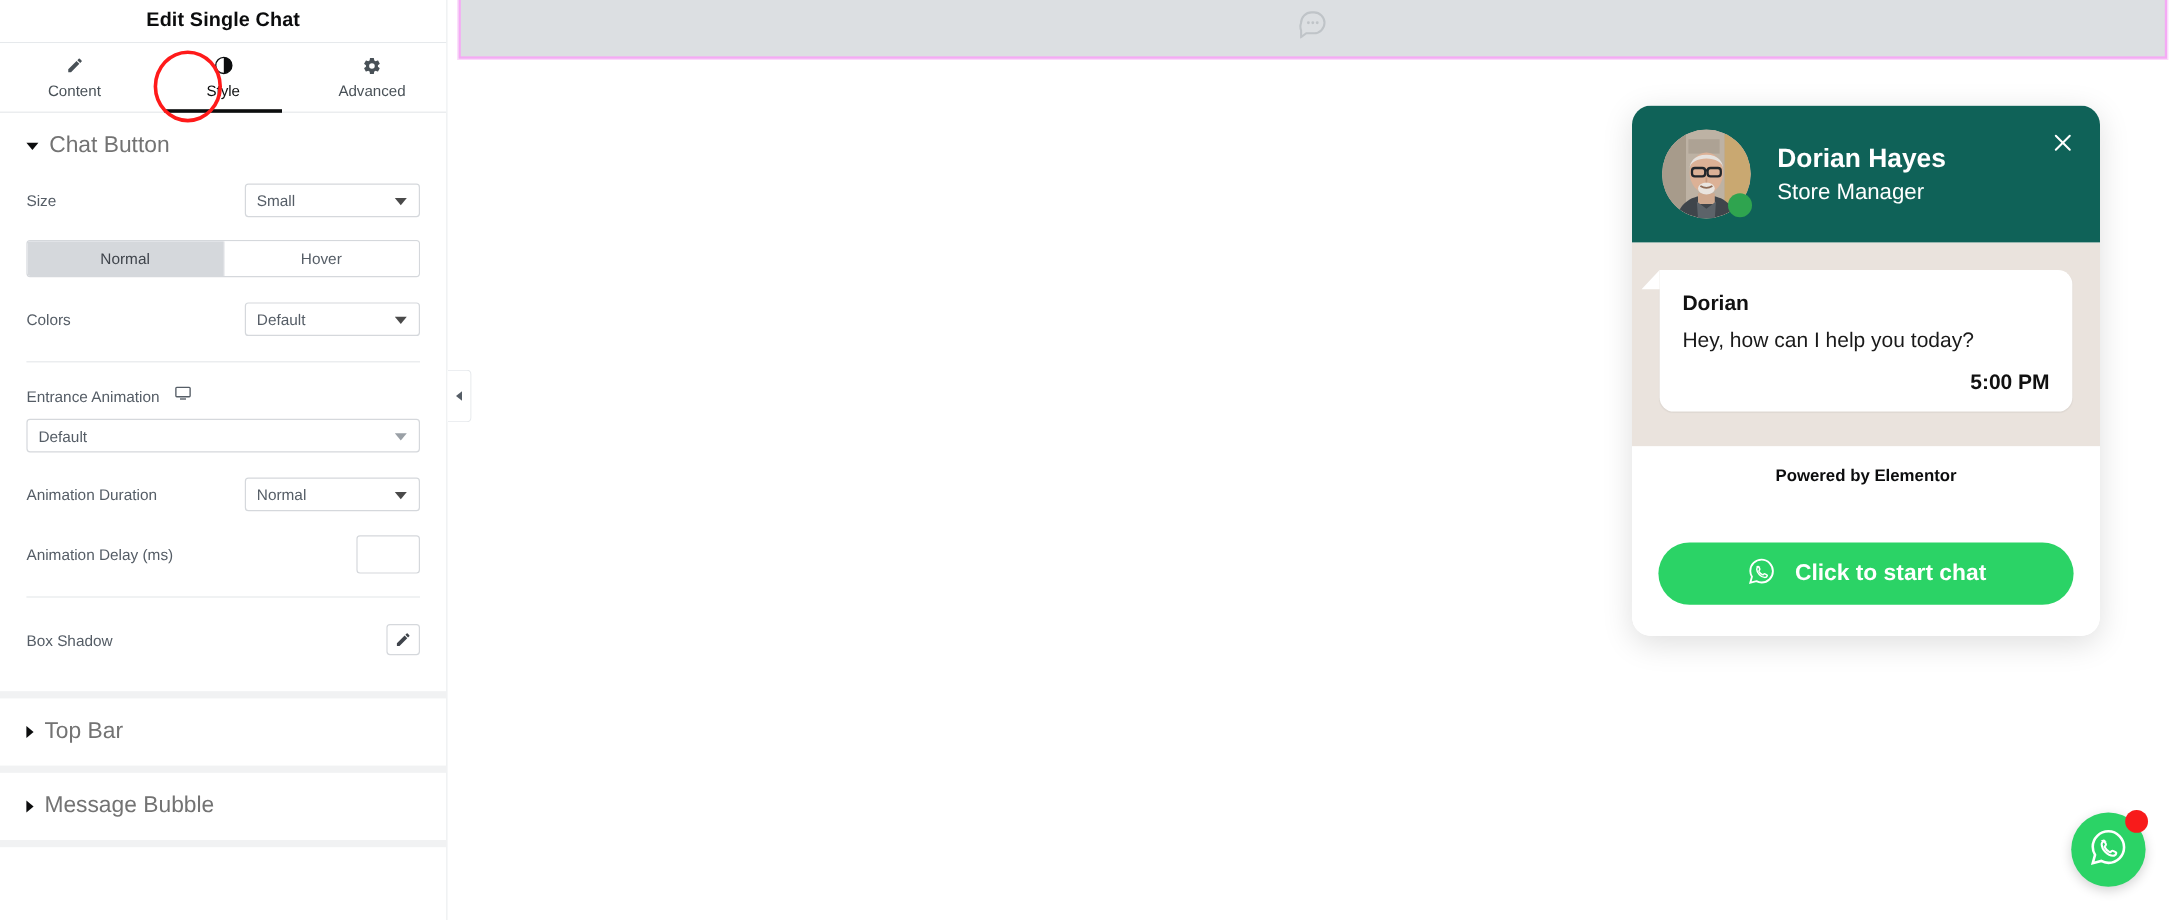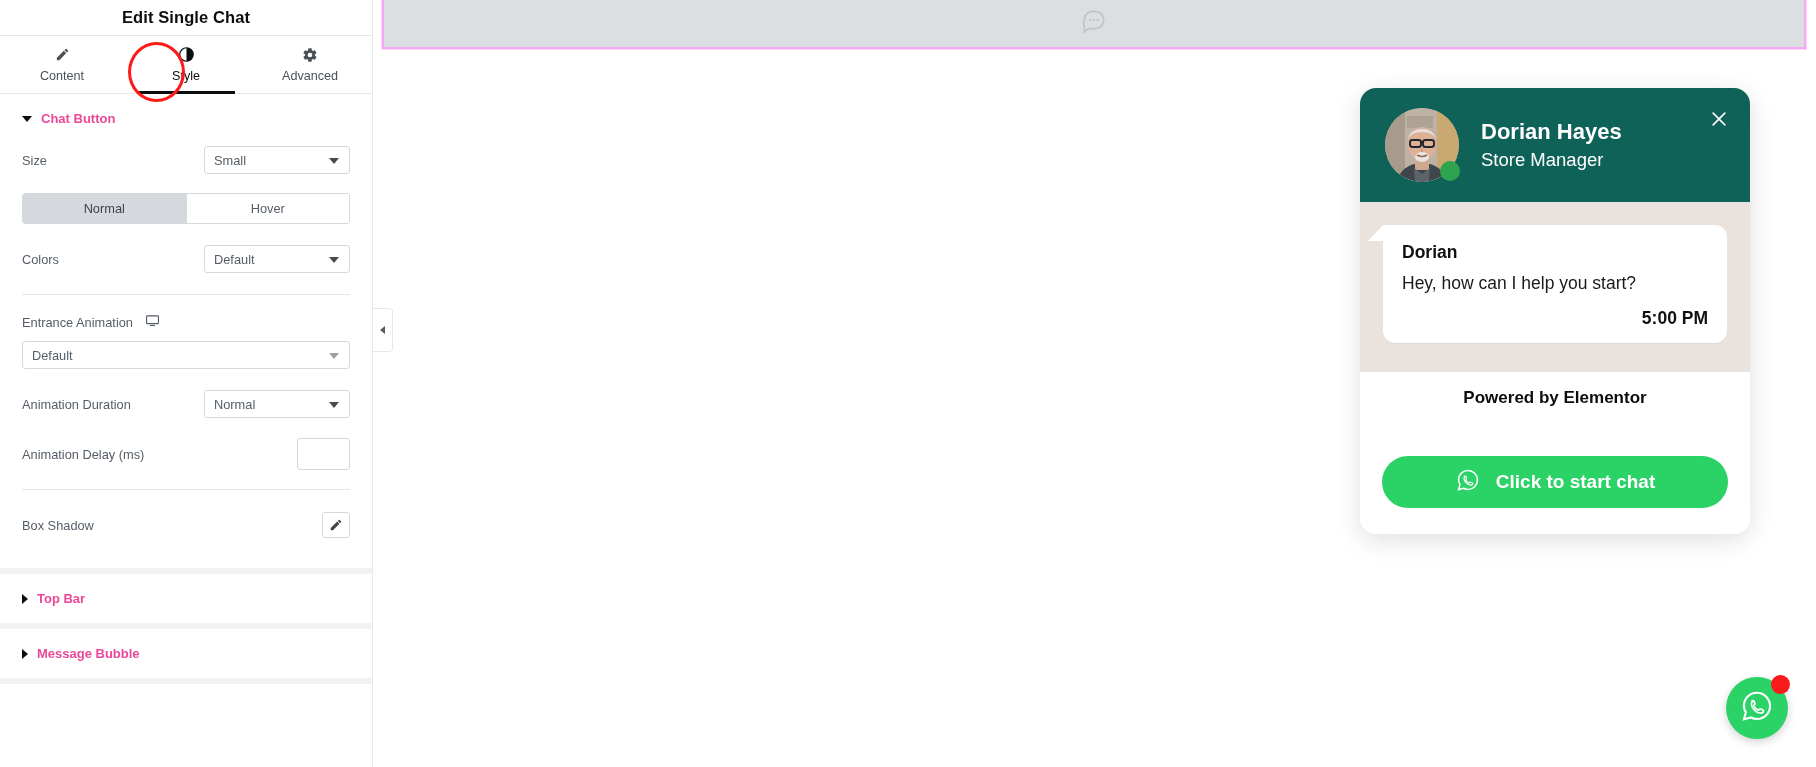--- a/index.html
+++ b/index.html
@@ -52,21 +52,21 @@
     pointer-events: none; z-index: 7;
   }
 
   .panel-body { flex: 1 1 auto; overflow: hidden; }
 
   .section { border-bottom: 6px solid #f1f2f3; }
   .section-head {
     display: flex; align-items: center; gap: 9px;
     padding: 17px 22px 17px 22px; cursor: pointer;
   }
-  .section-title { font-size: 13px; font-weight: bold; color: #ec4899; }
+  .section-title { font-size: 19px; font-weight: normal; color: #737373; }
   .caret-down { width: 0; height: 0; border-left: 5px solid transparent; border-right: 5px solid transparent; border-top: 6px solid #0c0d0e; }
   .caret-right { width: 0; height: 0; border-top: 5px solid transparent; border-bottom: 5px solid transparent; border-left: 6px solid #0c0d0e; }
 
   .section-content { padding: 0 22px 22px 22px; }
   .ctrl-row {
     display: flex; align-items: center; justify-content: space-between;
     min-height: 34px; margin-bottom: 16px;
   }
   .ctrl-label { font-size: 12.8px; color: #555d66; }
   .ctrl-label-row { display: flex; align-items: center; gap: 12px; }
@@ -196,21 +196,21 @@
     content: ""; position: absolute; left: -15px; top: 0;
     border-top: 0 solid transparent;
     border-left: 15px solid transparent;
     border-bottom: 16px solid #ffffff;
   }
   .bubble-name { font-size: 17.5px; font-weight: bold; color: #111; margin-bottom: 8px; }
   .bubble-text { font-size: 17.5px; color: #1a1a1a; line-height: 1.45; }
   .bubble-time { font-size: 17.5px; font-weight: bold; color: #111; text-align: right; margin-top: 12px; }
 
   .chat-foot { background: #ffffff; padding: 16px 22px 26px 22px; }
-  .powered { font-size: 17px; font-weight: bold; color: #0c0d0e; text-align: center; margin-bottom: 17px; }
+  .powered { font-size: 14px; font-weight: bold; color: #0c0d0e; text-align: center; margin-bottom: 17px; }
   .cta {
     display: flex; align-items: center; justify-content: center; gap: 15px;
     height: 52px; border-radius: 26px;
     background: #2bd366; cursor: pointer; margin-top: 48px;
   }
   .cta-label { font-size: 19px; font-weight: bold; color: #ffffff; }
 
   .fab {
     position: absolute; right: 28px; bottom: 28px;
     width: 62px; height: 62px; border-radius: 50%;
@@ -419,21 +419,21 @@
           <svg width="20" height="20" viewBox="0 0 24 24" stroke="#ffffff" stroke-width="2" stroke-linecap="round">
             <line x1="5" y1="5" x2="19" y2="19"></line>
               <line x1="19" y1="5" x2="5" y2="19"></line>
           </svg>
         </div>
       </div>
 
       <div class="chat-messages">
         <div class="bubble">
           <div class="bubble-name">Dorian</div>
-          <div class="bubble-text">Hey, how can I help you start?</div>
+          <div class="bubble-text">Hey, how can I help you today?</div>
           <div class="bubble-time">5:00 PM</div>
         </div>
       </div>
 
       <div class="chat-foot">
         <div class="powered">Powered by Elementor</div>
         <div class="cta">
           <span>
             <svg width="26" height="26" viewBox="0 0 32 32" fill="none" stroke="#ffffff" stroke-width="1.9">
               <path d="M16 4.2C9.6 4.2 4.4 9.3 4.4 15.7c0 2.2.6 4.2 1.7 6L4.4 27.8l6.3-1.6c1.6.9 3.4 1.4 5.3 1.4 6.4 0 11.6-5.1 11.6-11.5S22.4 4.2 16 4.2z"></path>

